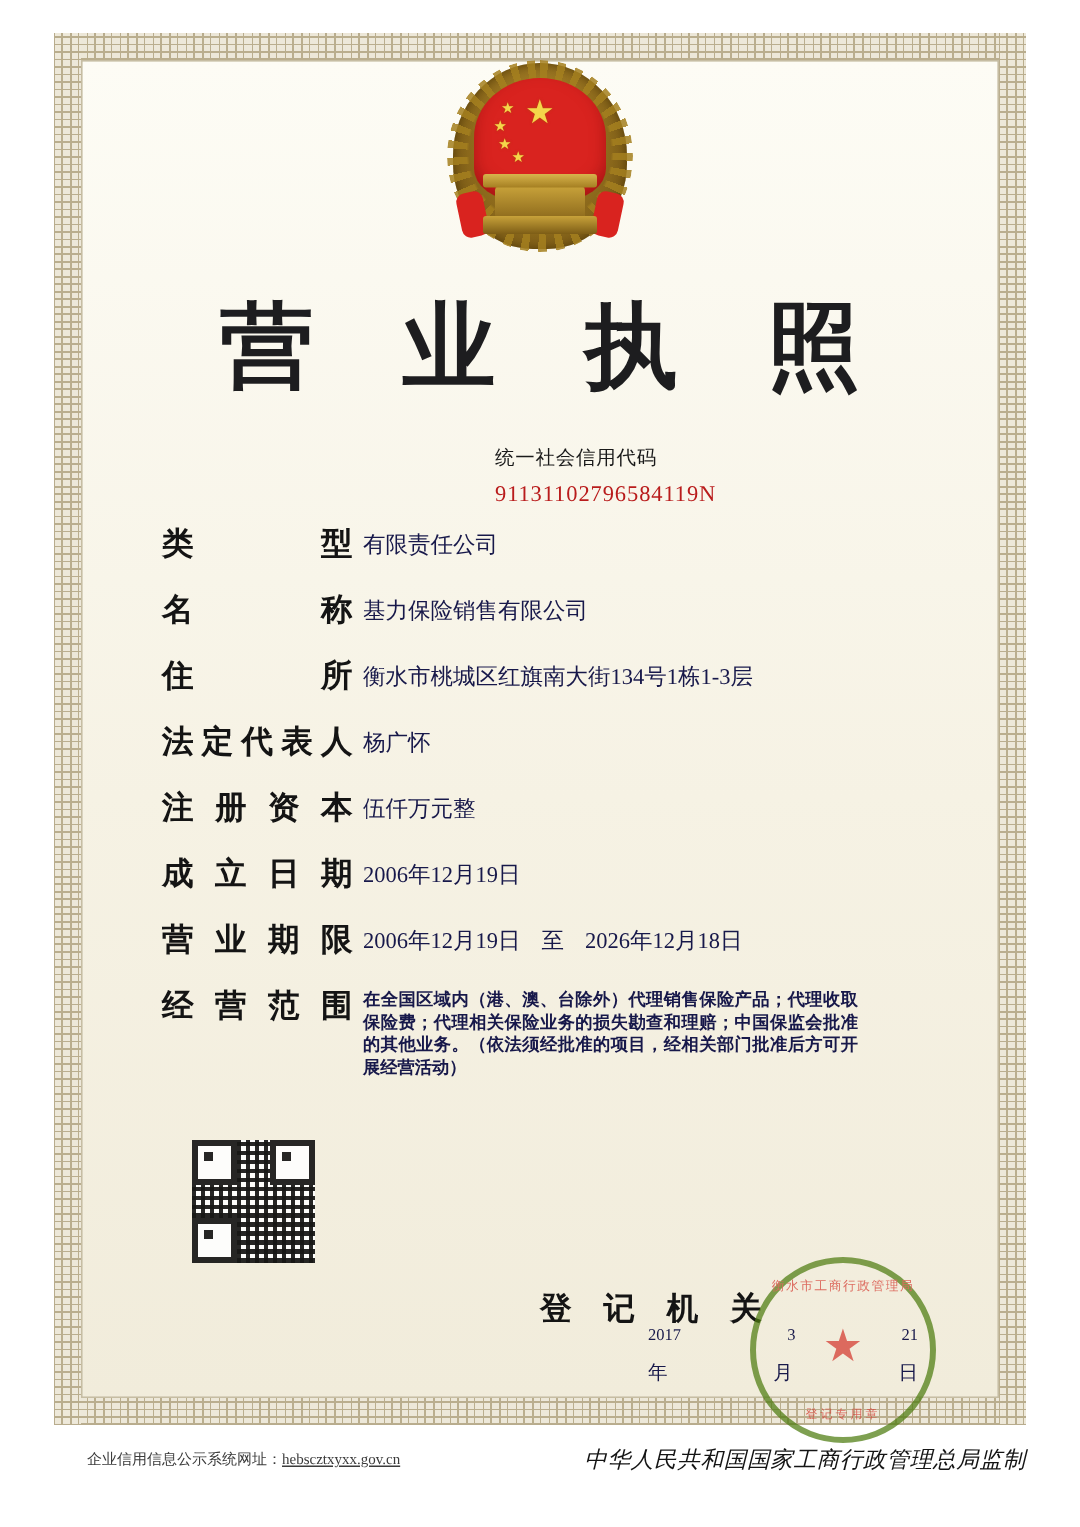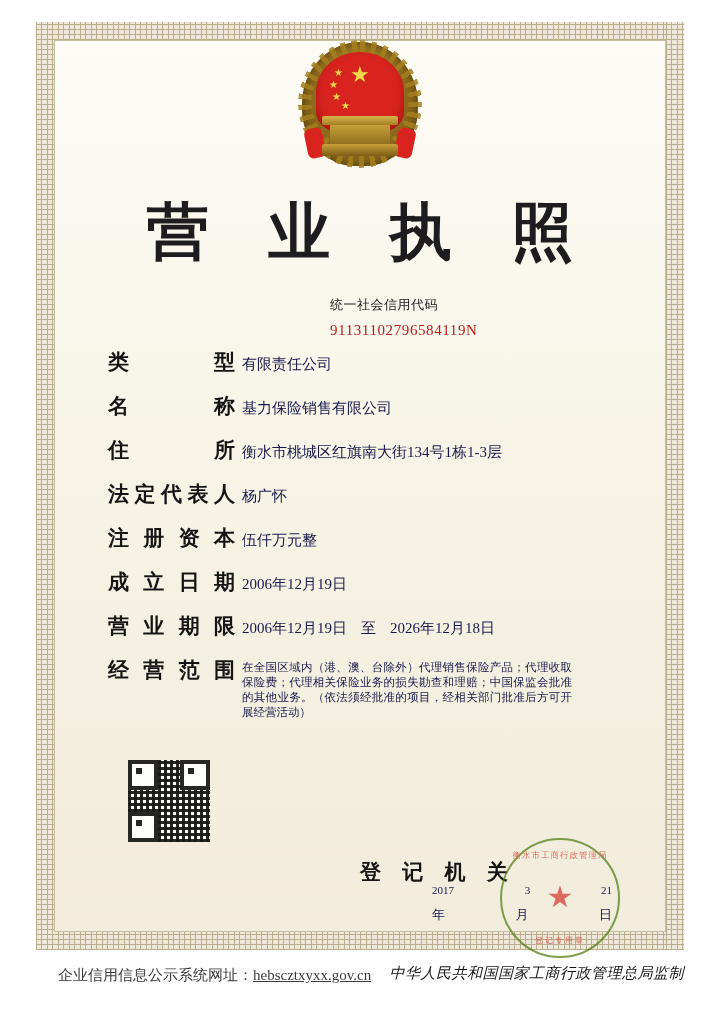--- a/index.html
+++ b/index.html
@@ -239,20 +239,21 @@
     color: #17184a;
     padding-top: 2px;
     font-family: "Liberation Serif", serif;
   }
   .field-value.small {
     font-size: 11.5px;
     line-height: 15px;
     padding-top: 4px;
     width: 330px;
     text-align: justify;
+    font-weight: bold;
   }
   .date-range {
     display: flex;
     gap: 14px;
     align-items: baseline;
   }
 
   
   .qr {
     position: absolute;
@@ -314,21 +315,21 @@
     color: #17184a;
   }
 
   .seal {
     position: absolute;
     left: 500px;
     top: 838px;
     width: 116px;
     height: 116px;
     border-radius: 50%;
-    border: 2px solid #4d7c0f;
+    border: 4px solid #4d7c0f;
     opacity: .72;
   }
   .seal-star {
     position: absolute;
     left: 50%;
     top: 50%;
     transform: translate(-50%,-55%);
     color: #d4392f;
     font-size: 30px;
     line-height: 30px;
@@ -350,21 +351,21 @@
     font-size: 8px;
     letter-spacing: 2px;
     color: #d4392f;
   }
 
   
   .footer-left {
     position: absolute;
     left: 58px;
     top: 966px;
-    font-size: 15px;
+    font-size: 10px;
     color: #3b3b3b;
   }
   .footer-left .url {
     text-decoration: underline;
     color: #3b3b3b;
   }
   .footer-right {
     position: absolute;
     right: 36px;
     top: 964px;

